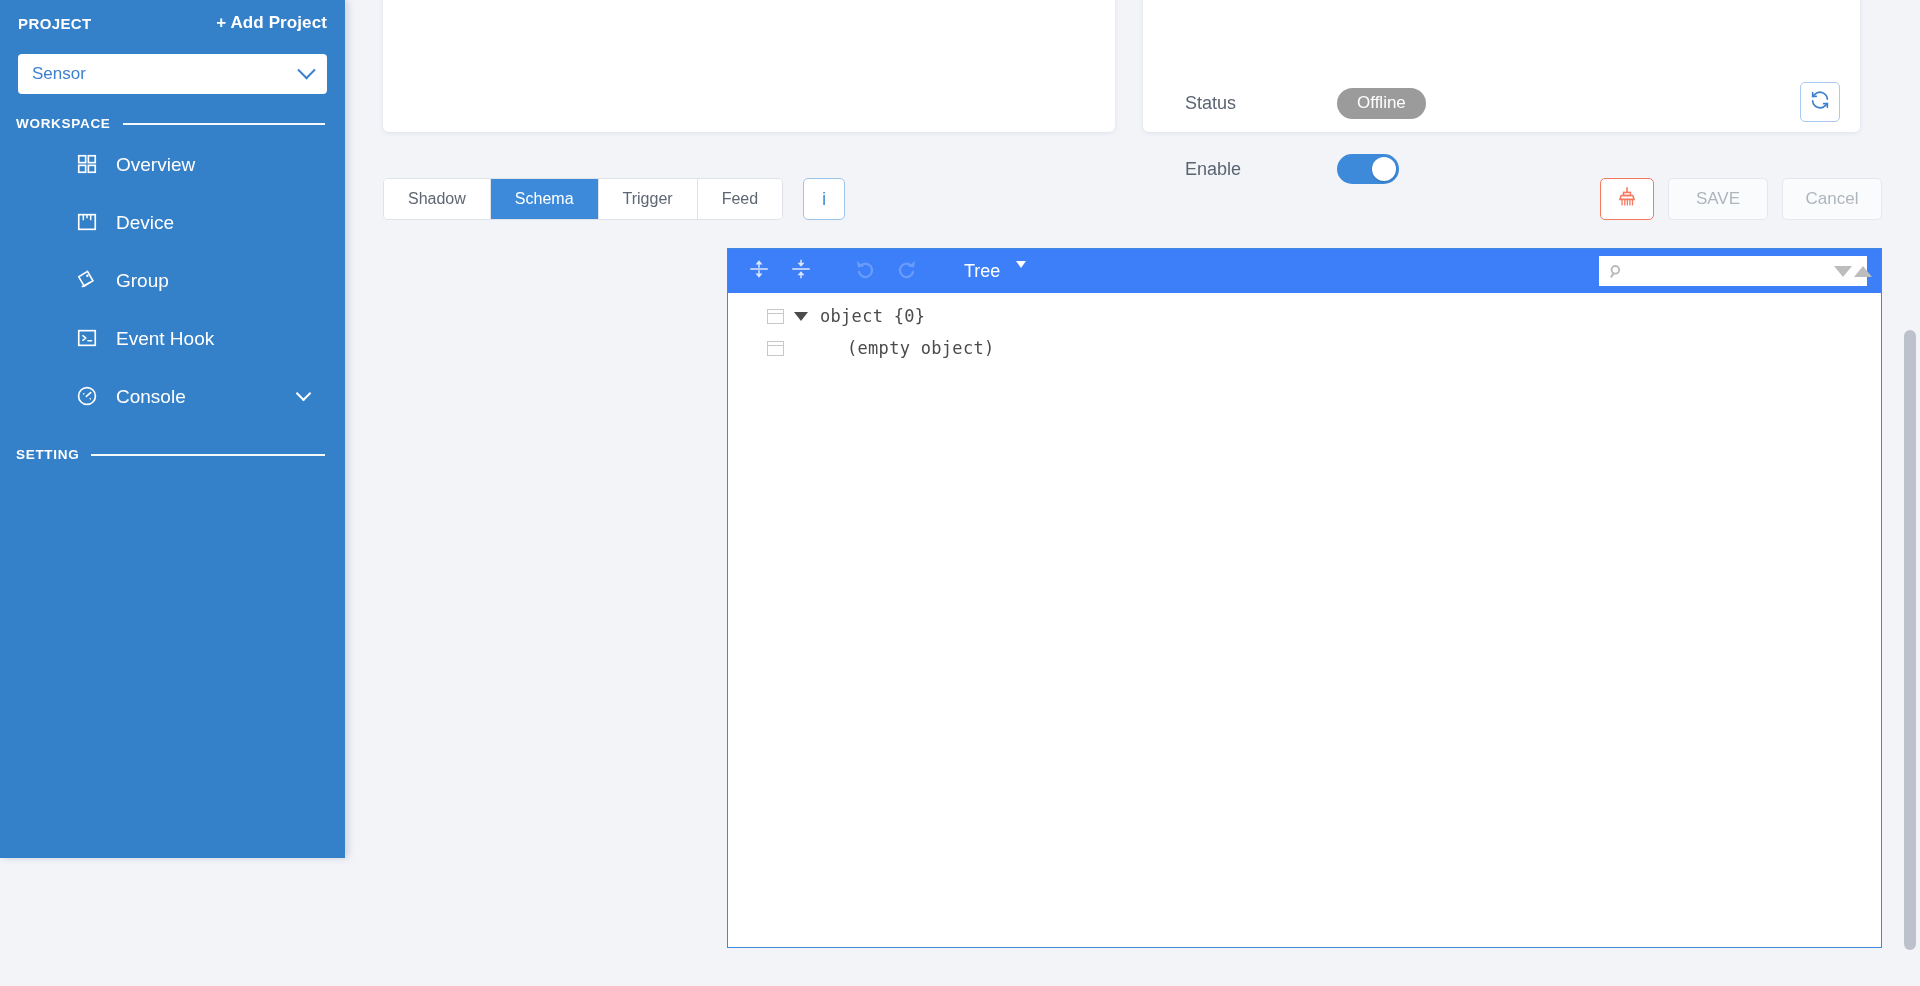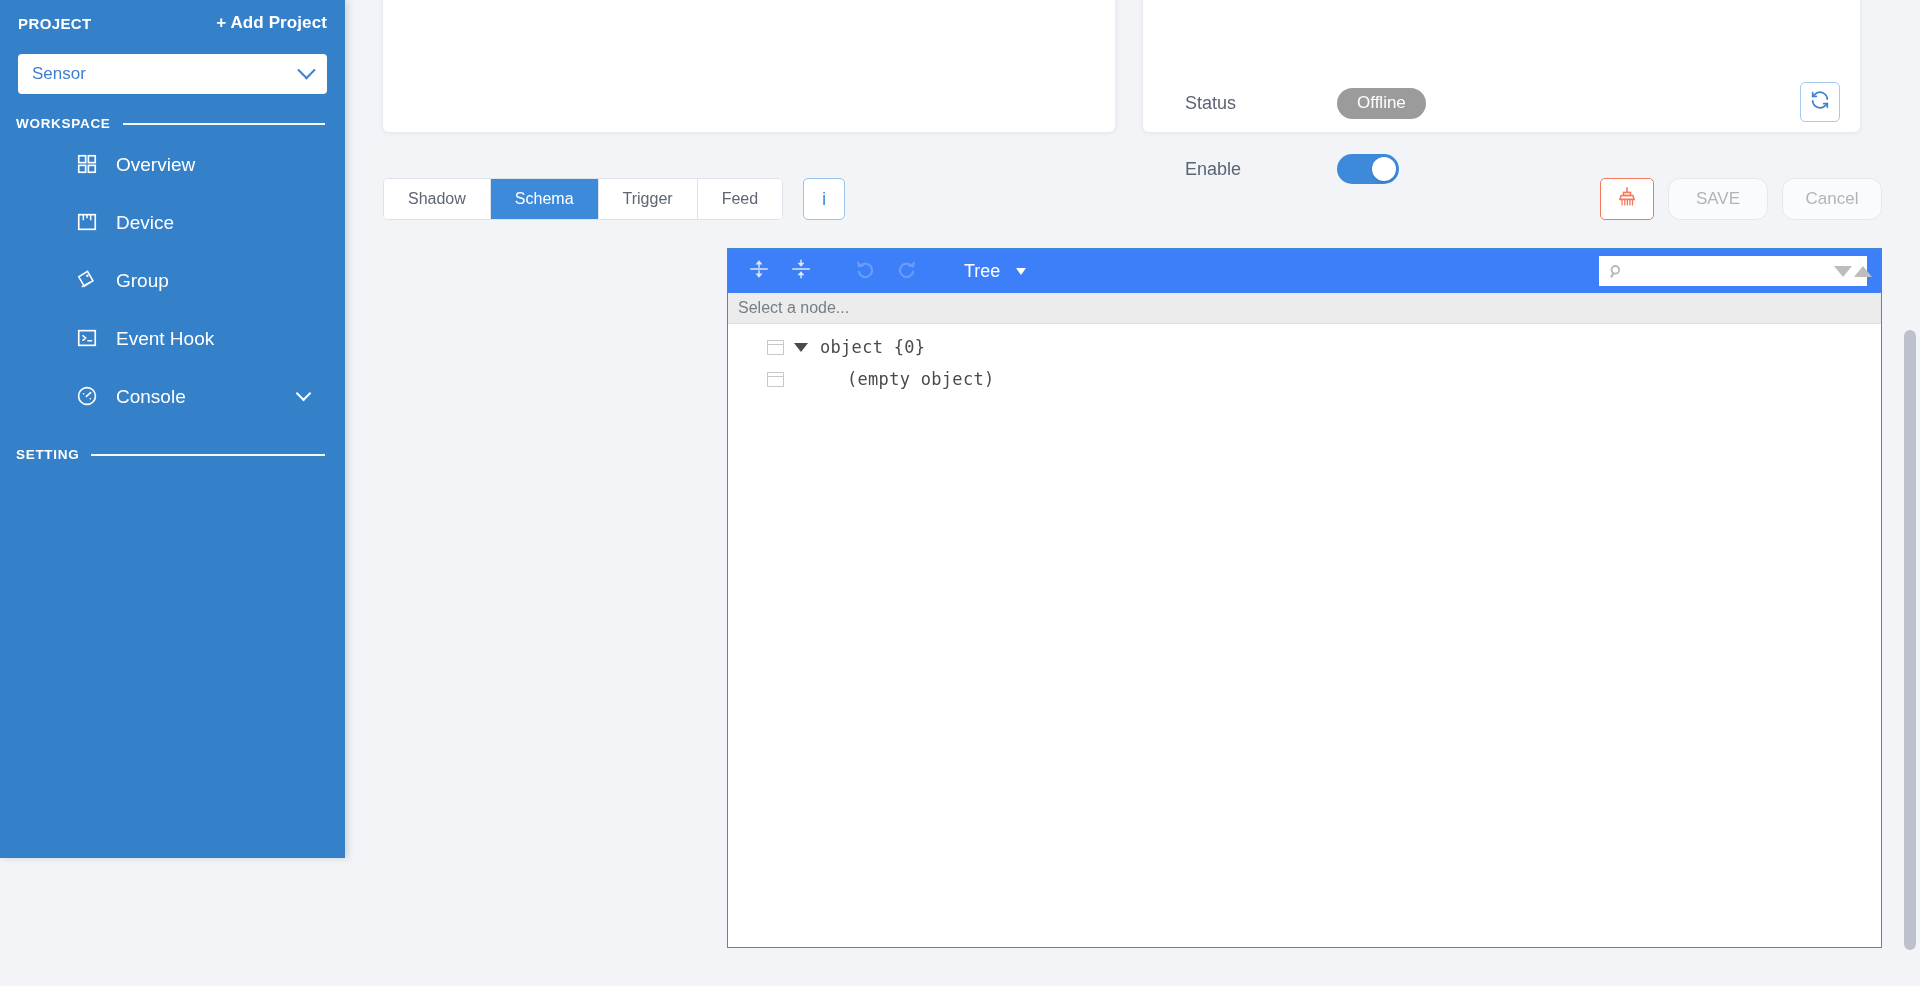--- a/index.html
+++ b/index.html
@@ -172,21 +172,21 @@
   .btn-clean {
     width: 54px; height: 42px;
     border: 1px solid #f4795f; border-radius: 5px;
     background: #ffffff;
     display: flex; align-items: center; justify-content: center;
     cursor: pointer;
   }
   .btn-clean svg { width: 22px; height: 22px; }
   .btn-ghost {
     min-width: 100px; height: 42px;
-    border: 1px solid #e4e7ec; border-radius: 12px;
+    border: 1px solid #e4e7ec; border-radius: 5px;
     background: #fafbfc; color: #afb5bd;
     display: flex; align-items: center; justify-content: center;
     font-size: 17px; padding: 0 22px; cursor: default;
   }
 
   
   .editor {
     position: absolute; top: 248px; left: 382px; right: 38px;
     height: 700px;
     border: 1px solid #3d8ada;
@@ -203,21 +203,21 @@
   .menu-btn {
     width: 34px; height: 32px;
     display: flex; align-items: center; justify-content: center;
     cursor: pointer;
   }
   .menu-btn svg { width: 22px; height: 22px; }
   .menu-sep { width: 14px; }
   .mode-btn {
     color: #ffffff; font-size: 18px;
     padding: 2px 10px; cursor: pointer;
-    display: flex; align-items: center; gap: 16px;
+    display: flex; align-items: flex-start; gap: 16px;
     margin-left: 22px;
   }
   .caret-down {
     width: 0; height: 0;
     border-left: 5px solid transparent;
     border-right: 5px solid transparent;
     border-top: 7px solid #ffffff;
   }
   .search-wrap {
     margin-left: auto;
@@ -485,23 +485,20 @@
               <circle cx="10.4" cy="9.6" r="5.4"></circle>
               <path d="M6.4 13.8 3 19.4l2.4 1.6 3.6-5.4" fill="#b9b9b9" stroke="none"></path>
             </svg>
           </span>
           <input type="text" value="" placeholder="" style="">
           <span class="tri tri-down"></span>
           <span class="tri tri-up"></span>
         </div>
       </div>
 
-      <div class="node-path">
-        <span>Select a node...</span>
-      </div>
 
       <div class="tree">
         <div class="tree-row">
           <span class="indent-1"></span>
           <span class="sq"></span>
           <span class="tri-exp"></span>
           <span class="tree-txt">object {0}</span>
         </div>
         <div class="tree-row">
           <span class="indent-1"></span>

